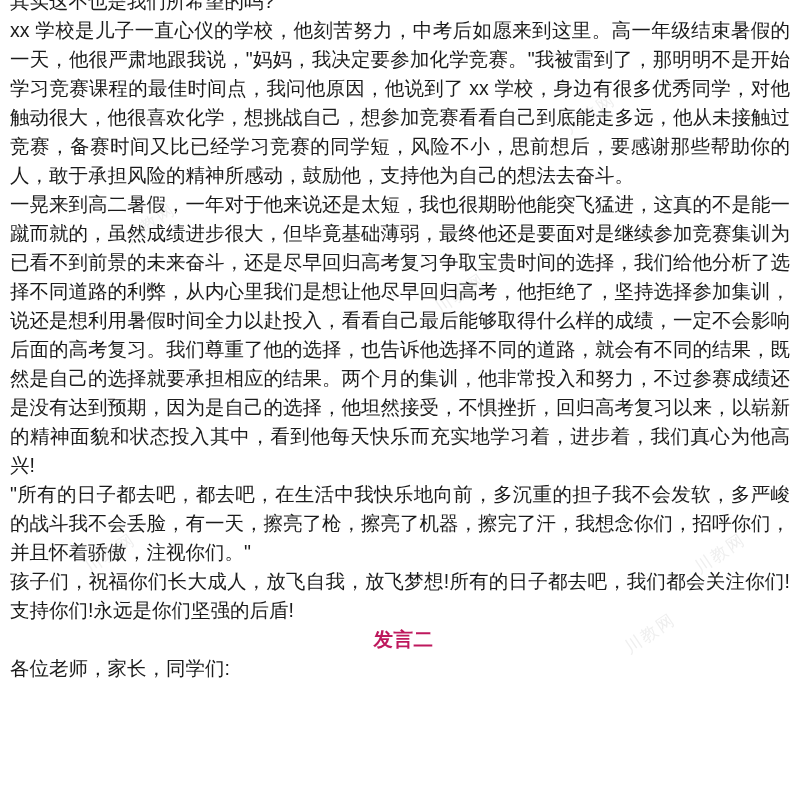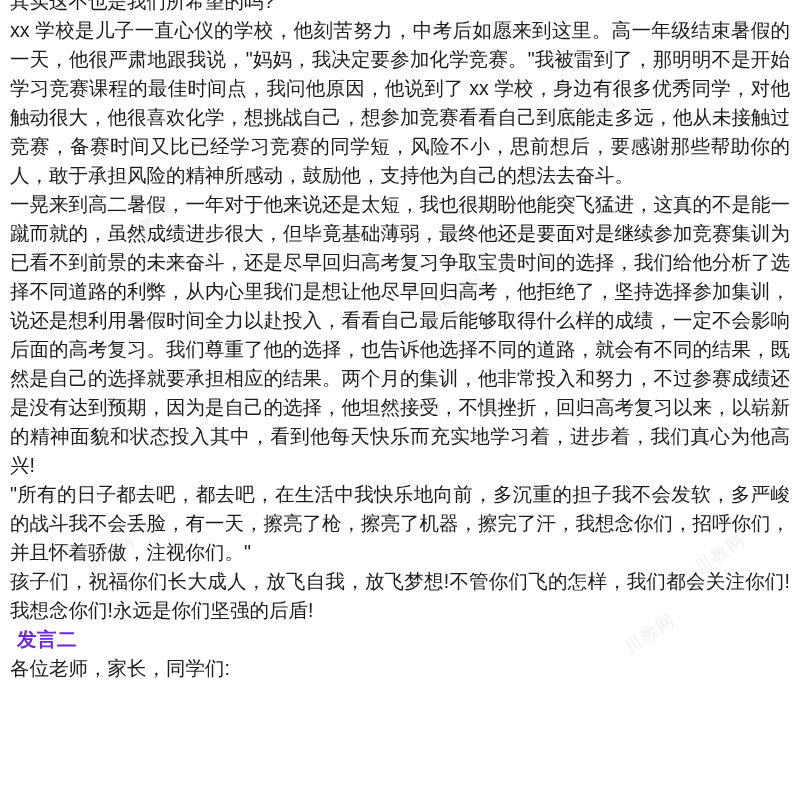--- a/index.html
+++ b/index.html
@@ -78,22 +78,23 @@
   p.clipped-top {
     margin-top: -13px;
   }
 
   h2.section-heading {
     margin: 0;
     padding: 0 0 0 7px;
     font-size: 19.5px;
     line-height: 29px;
     font-weight: bold;
-    color: #6d28d9;
+    color: #be185d;
     letter-spacing: 0.5px;
+    text-align: center;
   }
 
   p.plain-line {
     margin: 0;
     padding: 0;
     font-size: 19.5px;
     line-height: 29px;
     text-align: left;
     color: #1b1b1b;
   }
@@ -116,20 +117,20 @@
 
     <p class="para clipped-top">其实这不也是我们所希望的吗?</p>
 
     <p class="para">xx 学校是儿子一直心仪的学校，他刻苦努力，中考后如愿来到这里。高一年级结束暑假的一天，他很严肃地跟我说，"妈妈，我决定要参加化学竞赛。"我被雷到了，那明明不是开始学习竞赛课程的最佳时间点，我问他原因，他说到了 xx 学校，身边有很多优秀同学，对他触动很大，他很喜欢化学，想挑战自己，想参加竞赛看看自己到底能走多远，他从未接触过竞赛，备赛时间又比已经学习竞赛的同学短，风险不小，思前想后，要感谢那些帮助你的人，敢于承担风险的精神所感动，鼓励他，支持他为自己的想法去奋斗。</p>
 
     <p class="para">一晃来到高二暑假，一年对于他来说还是太短，我也很期盼他能突飞猛进，这真的不是能一蹴而就的，虽然成绩进步很大，但毕竟基础薄弱，最终他还是要面对是继续参加竞赛集训为已看不到前景的未来奋斗，还是尽早回归高考复习争取宝贵时间的选择，我们给他分析了选择不同道路的利弊，从内心里我们是想让他尽早回归高考，他拒绝了，坚持选择参加集训，说还是想利用暑假时间全力以赴投入，看看自己最后能够取得什么样的成绩，一定不会影响后面的高考复习。我们尊重了他的选择，也告诉他选择不同的道路，就会有不同的结果，既然是自己的选择就要承担相应的结果。两个月的集训，他非常投入和努力，不过参赛成绩还是没有达到预期，因为是自己的选择，他坦然接受，不惧挫折，回归高考复习以来，以崭新的精神面貌和状态投入其中，看到他每天快乐而充实地学习着，进步着，我们真心为他高兴!</p>
 
 
     <p class="para">"所有的日子都去吧，都去吧，在生活中我快乐地向前，多沉重的担子我不会发软，多严峻的战斗我不会丢脸，有一天，擦亮了枪，擦亮了机器，擦完了汗，我想念你们，招呼你们，并且怀着骄傲，注视你们。"</p>
 
-    <p class="para">孩子们，祝福你们长大成人，放飞自我，放飞梦想!不管你们飞的怎样，我们都会关注你们!我想念你们!永远是你们坚强的后盾!</p>
+    <p class="para">孩子们，祝福你们长大成人，放飞自我，放飞梦想!所有的日子都去吧，我们都会关注你们!支持你们!永远是你们坚强的后盾!</p>
 
     <h2 class="section-heading">发言二</h2>
 
     <p class="plain-line">各位老师，家长，同学们:</p>
 
   </div>
 </div>
 
 </body></html>

